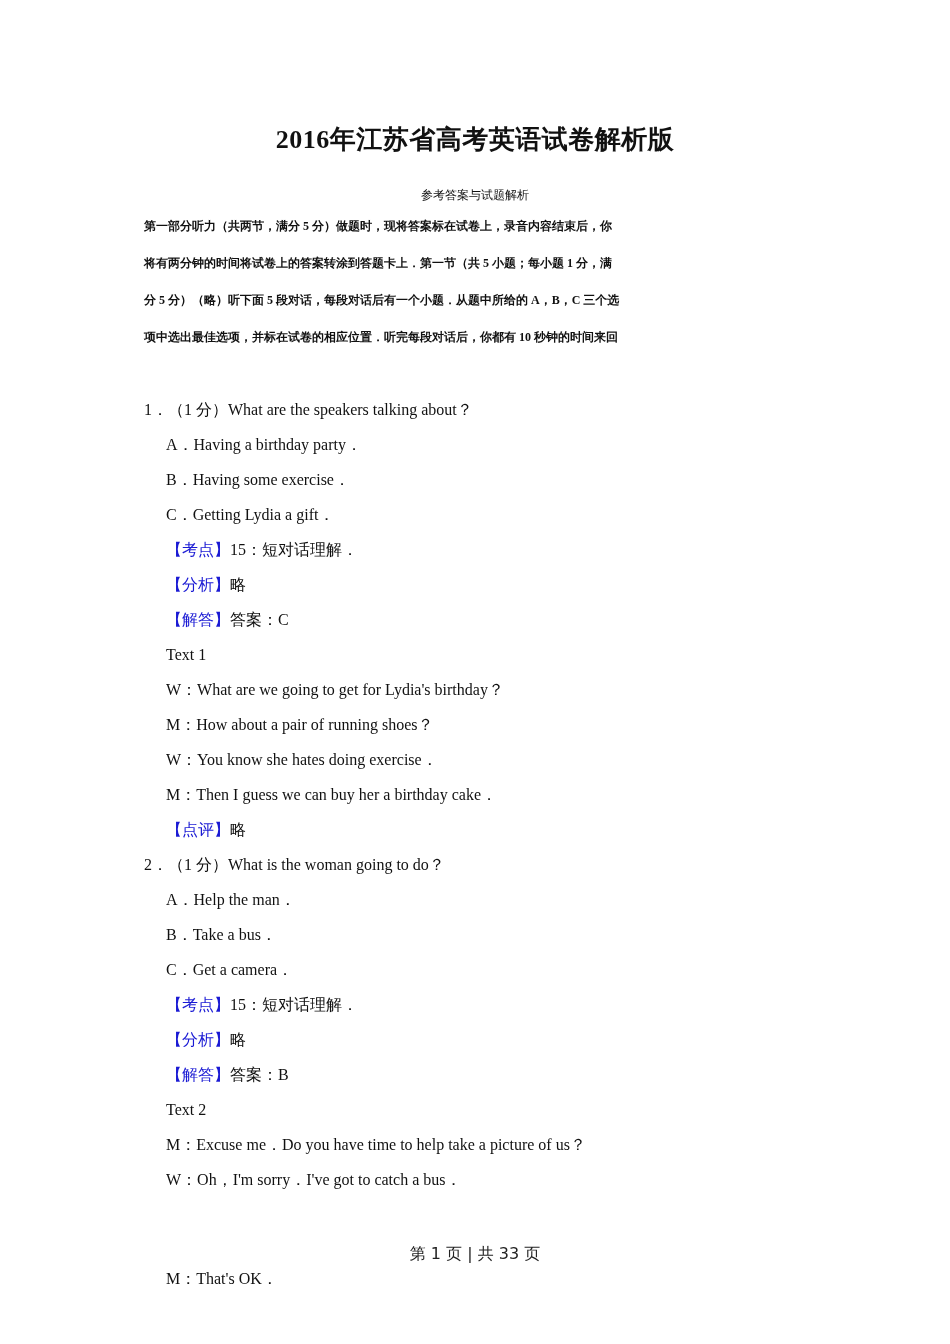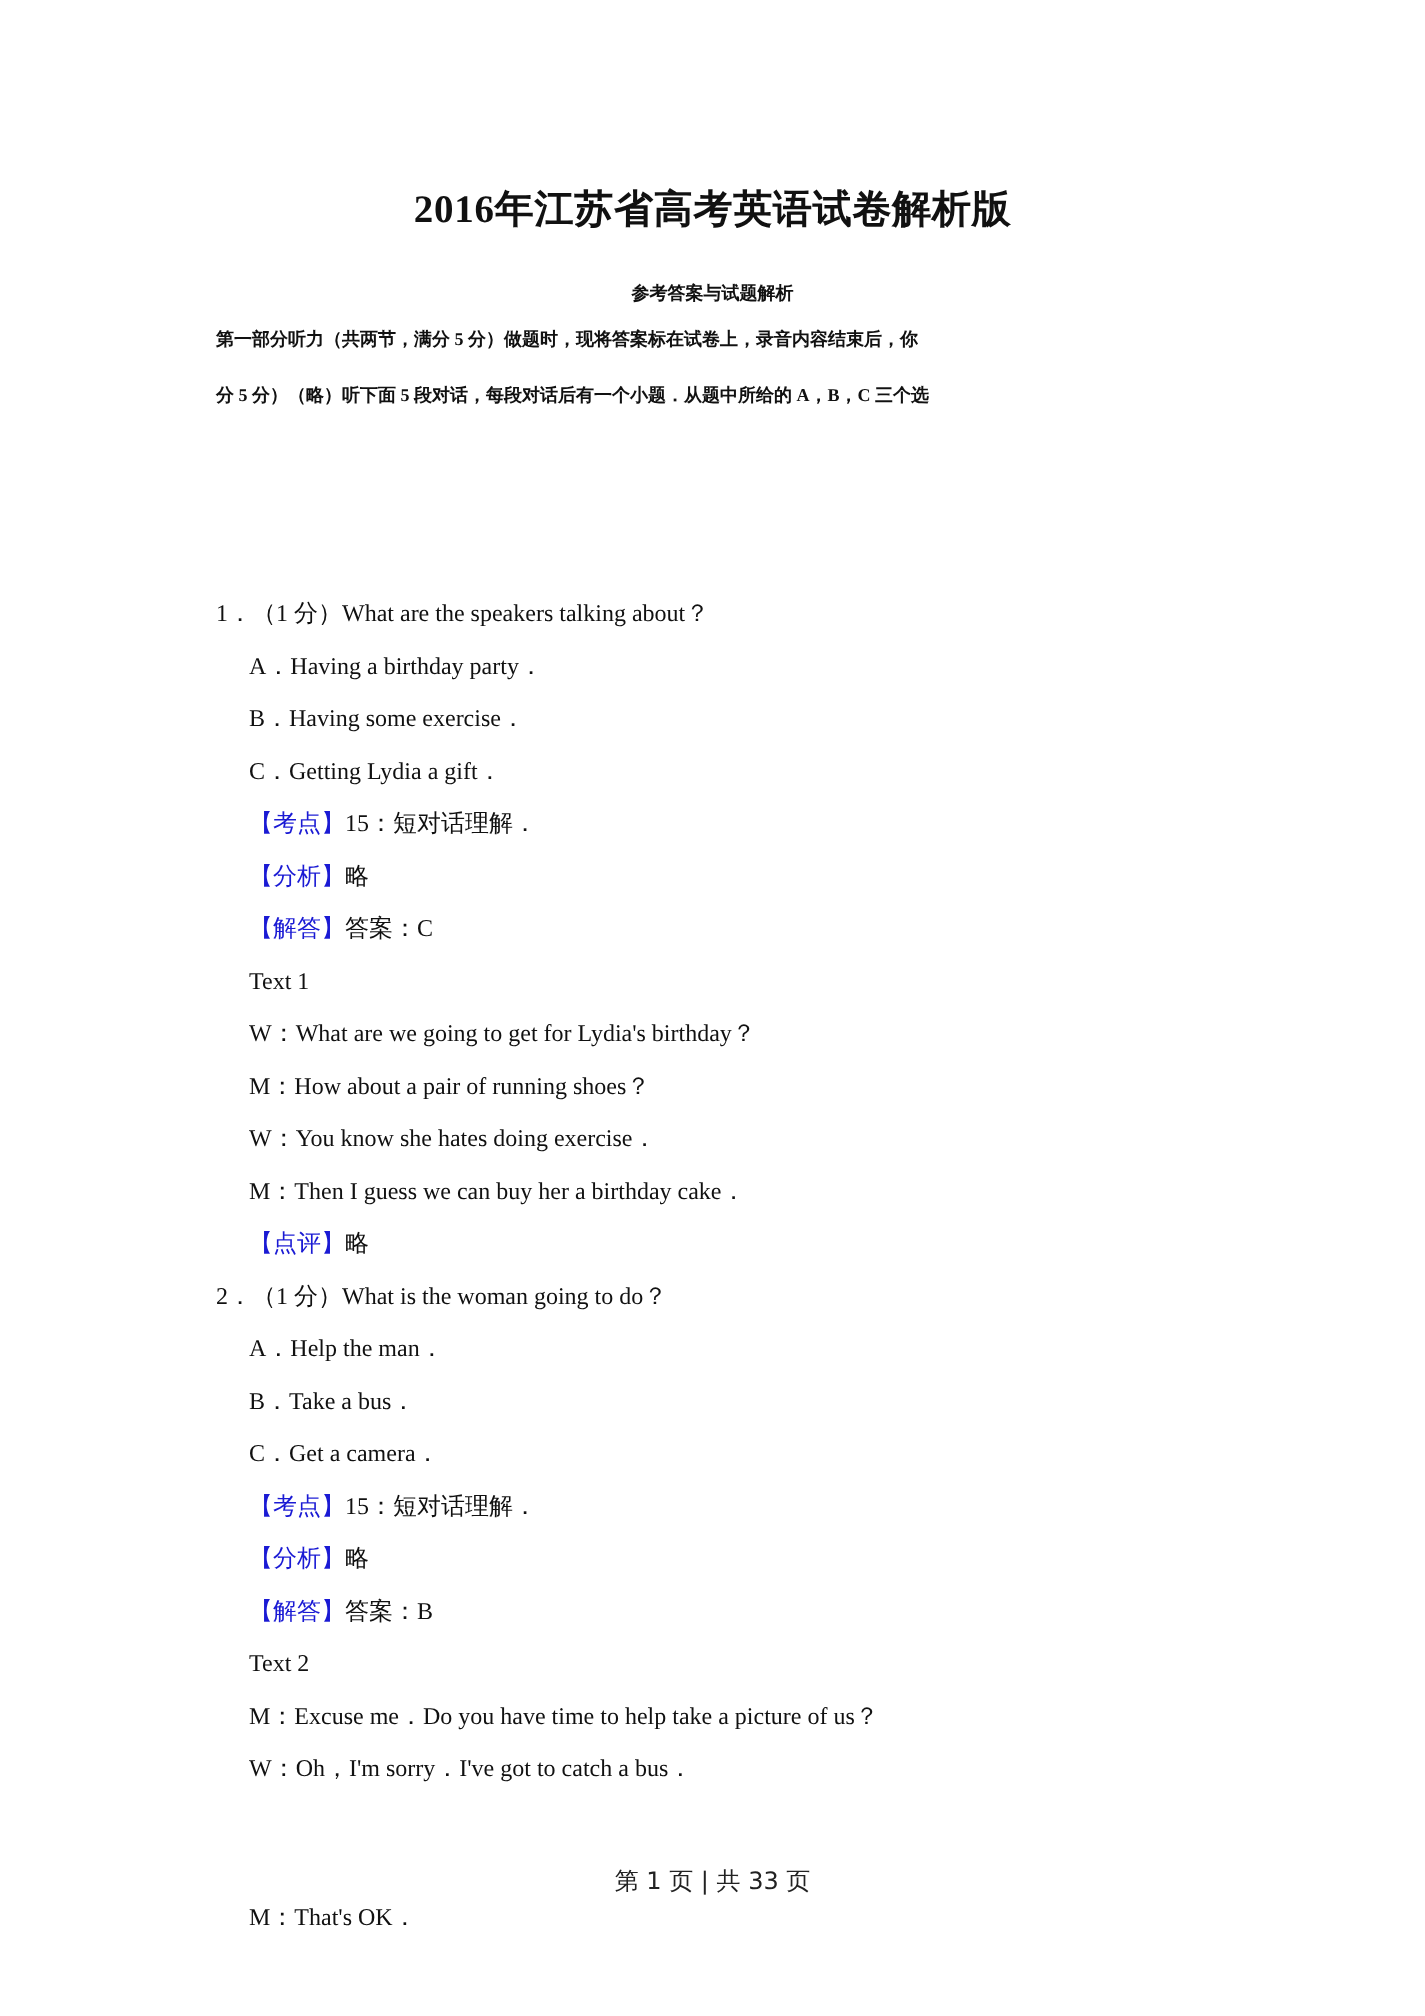--- a/index.html
+++ b/index.html
@@ -1,39 +1,41 @@
 <!DOCTYPE html>
 <html><head>
 <meta charset="utf-8">
 <style>
   html, body { margin:0; padding:0; background:#ffffff; }
   body { width:950px; height:1344px; position:relative; overflow:hidden;
          font-family:"Liberation Serif","DejaVu Serif",serif; color:#111; }
   .title { position:absolute; top:122px; left:0; width:950px; text-align:center;
            font-size:26px; font-weight:bold; line-height:36px; letter-spacing:0.5px; }
   .subtitle { position:absolute; top:186px; left:0; width:950px; text-align:center;
-              font-size:12px; font-weight:bold; line-height:18px; }
+              font-size:12px; font-weight:normal; line-height:18px; }
   .intro { position:absolute; top:208px; left:144px; width:664px; font-size:12px;
            font-weight:bold; line-height:37px; text-align:justify; }
   .intro span { display:block; white-space:nowrap; }
   .line { position:absolute; left:144px; font-size:16px; line-height:22px; white-space:nowrap; }
   .ind { left:166px; }
   .tag { color:#1a1ad4; }
   .footer { position:absolute; top:1243px; left:0; width:950px; text-align:center;
             font-family:"DejaVu Sans",sans-serif; font-size:16px; line-height:22px; color:#222; }
 </style>
 </head>
 <body>
 
 <div class="title">2016年江苏省高考英语试卷解析版</div>
 <div class="subtitle">参考答案与试题解析</div>
 
 <div class="intro">
   <span>第一部分听力（共两节，满分 5 分）做题时，现将答案标在试卷上，录音内容结束后，你</span>
+  <span>将有两分钟的时间将试卷上的答案转涂到答题卡上．第一节（共 5 小题；每小题 1 分，满</span>
   <span>分 5 分）（略）听下面 5 段对话，每段对话后有一个小题．从题中所给的 A，B，C 三个选</span>
+  <span>项中选出最佳选项，并标在试卷的相应位置．听完每段对话后，你都有 10 秒钟的时间来回</span>
 </div>
 
 <div class="line" style="top:399px">
   <span>1．</span><span>（1 分）</span><span>What are the speakers talking about？</span>
 </div>
 <div class="line ind" style="top:434px">A．Having a birthday party．</div>
 <div class="line ind" style="top:469px">B．Having some exercise．</div>
 <div class="line ind" style="top:504px">C．Getting Lydia a gift．</div>
 <div class="line ind" style="top:539px">
   <span class="tag">【考点】</span><span>15：短对话理解．</span>

